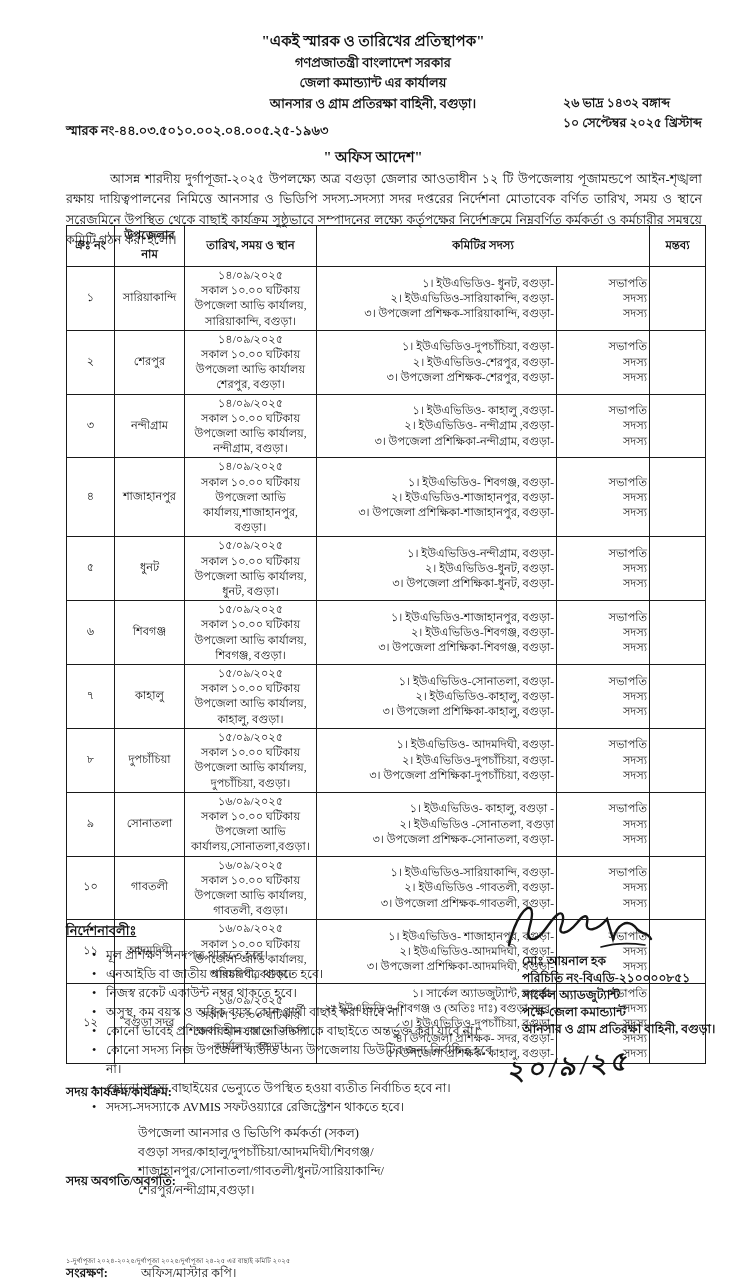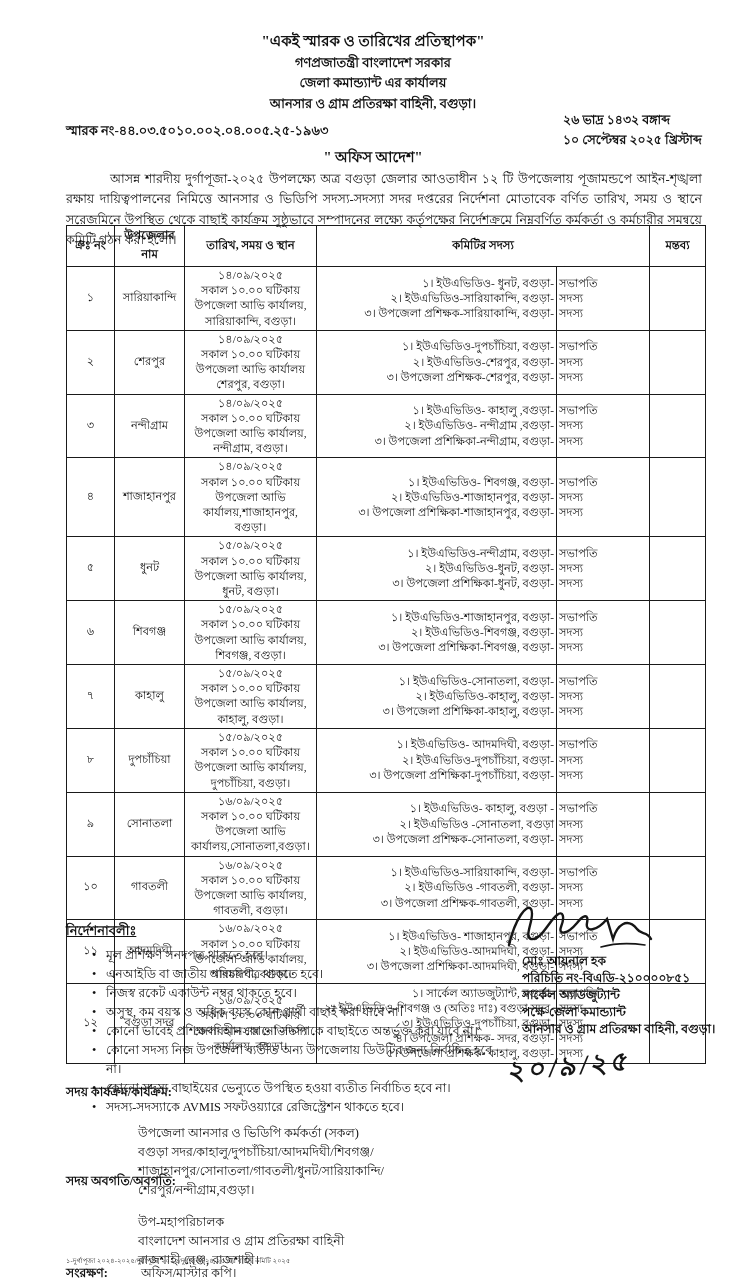--- a/index.html
+++ b/index.html
@@ -5,37 +5,37 @@
   html,body{margin:0;padding:0;background:#e8e8e8;}
   .page{
     position:relative;width:746px;height:1280px;margin:0 auto;background:#ffffff;
     font-family:"Liberation Serif","DejaVu Serif",serif;color:#111;overflow:hidden;
   }
   
   .hdr{position:absolute;top:30px;left:0;width:100%;text-align:center;line-height:1.55;}
   .hdr .quote-title{font-size:15px;font-weight:bold;}
   .hdr .l2,.hdr .l3,.hdr .l4{font-size:13px;font-weight:bold;}
   .memo-no{position:absolute;left:66px;top:121px;font-size:13px;font-weight:bold;}
-  .date-block{position:absolute;left:563px;top:110px;font-size:12.5px;font-weight:bold;line-height:1.6;}
+  .date-block{position:absolute;left:563px;top:93px;font-size:12.5px;font-weight:bold;line-height:1.6;}
   .order-title{position:absolute;top:146px;left:0;width:100%;text-align:center;font-size:14.5px;font-weight:bold;}
   
   .para{
     position:absolute;left:66px;top:169px;width:636px;font-size:12.6px;line-height:1.62;
     text-align:justify;text-indent:44px;
   }
   
   table.order{position:absolute;left:66px;top:225px;width:640px;border-collapse:collapse;table-layout:fixed;font-size:11.3px;}
   table.order th,table.order td{border:1px solid #1a1a1a;padding:1px 2px;vertical-align:middle;overflow:hidden;}
   table.order th{font-weight:bold;height:22px;font-size:11.6px;}
   tr.std{height:48px;}
   tr.tall{height:80px;}
   td.c{text-align:center;}
   .dt-lines div{text-align:center;line-height:15.2px;}
   .mem-lines div{text-align:right;line-height:15.2px;padding-left:3px;white-space:nowrap;}
-  .role-lines div{text-align:left;line-height:15.2px;}
+  .role-lines div{text-align:right;line-height:15.2px;}
   
   .instructions{position:absolute;left:66px;top:921px;width:430px;font-size:12.3px;}
   .instructions .head{font-weight:bold;text-decoration:underline;font-size:13px;margin-bottom:4px;}
   .instructions .item{display:flex;line-height:19px;}
   .instructions .bullet{width:14px;margin-left:26px;flex:0 0 auto;}
   
   .sec{position:absolute;left:66px;font-size:12.4px;}
   .sec .head{font-weight:bold;}
   .sec .lines{margin-left:72px;line-height:19px;margin-top:21px;}
   .sec-action{top:1083px;}
@@ -399,25 +399,20 @@
     <div class="lines">
         <div>উপজেলা আনসার ও ভিডিপি কর্মকর্তা (সকল)</div>
         <div>বগুড়া সদর/কাহালু/দুপচাঁচিয়া/আদমদিঘী/শিবগঞ্জ/</div>
         <div>শাজাহানপুর/সোনাতলা/গাবতলী/ধুনট/সারিয়াকান্দি/</div>
         <div>শেরপুর/নন্দীগ্রাম,বগুড়া।</div>
       </div>
   </div>
 
   <div class="sec sec-info">
     <div class="head">সদয় অবগতি/অবগতি:</div>
-    <div class="lines">
-        <div>উপ-মহাপরিচালক</div>
-        <div>বাংলাদেশ আনসার ও গ্রাম প্রতিরক্ষা বাহিনী</div>
-        <div>রাজশাহী রেঞ্জ, রাজশাহী।</div>
-      </div>
   </div>
 
   <div class="preserve">
     <span class="label">সংরক্ষণ:</span>
     <span>অফিস/মাস্টার কপি।</span>
   </div>
 
   <div class="footnote">১-দুর্গাপূজা ২০২৪-২০২৫/দুর্গাপূজা ২০২৫/দুর্গাপূজা ২৪-২৫ এর বাছাই কমিটি ২০২৫</div>
 
 </div>

